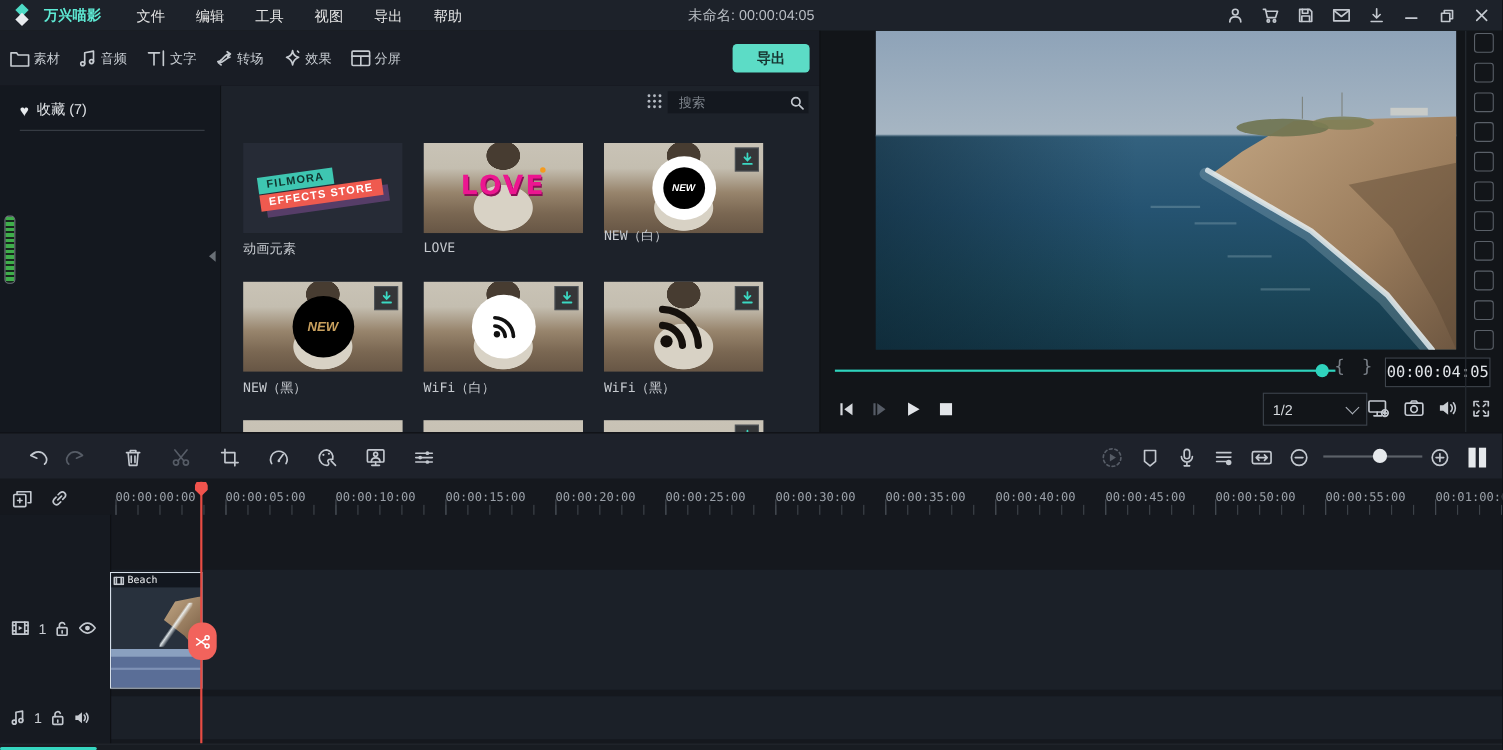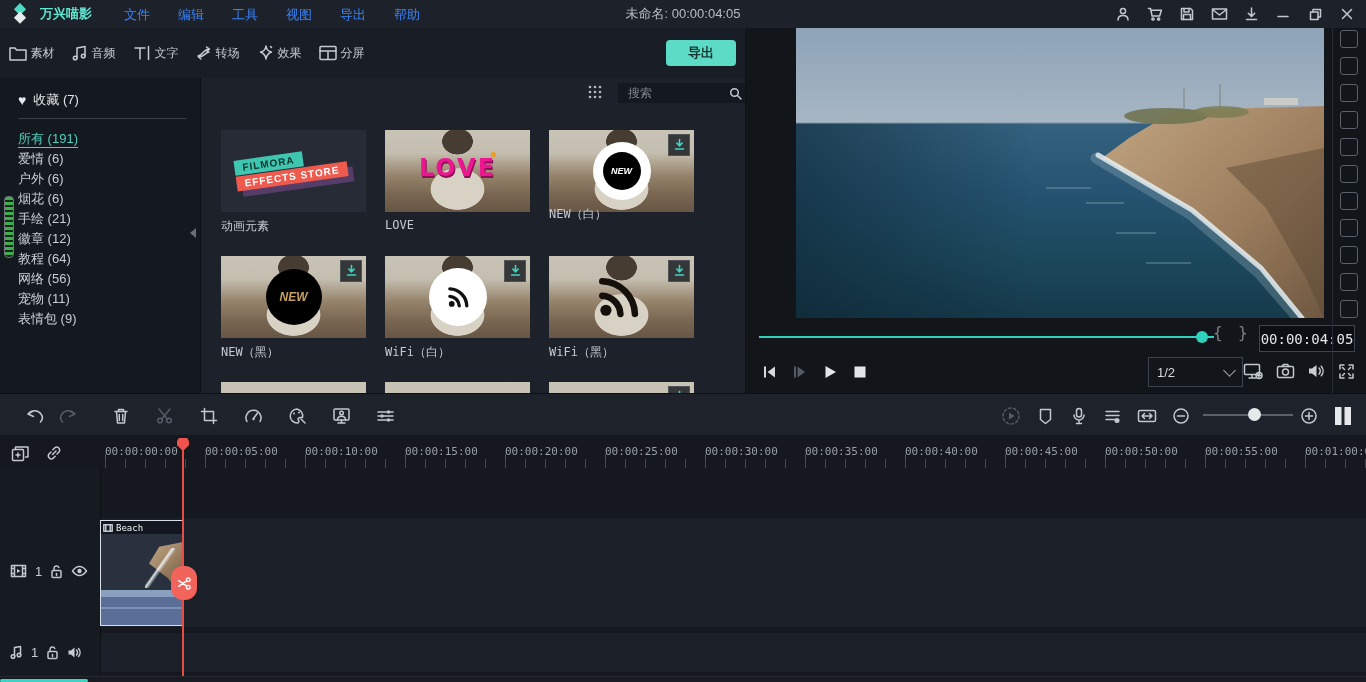--- a/index.html
+++ b/index.html
@@ -9,21 +9,21 @@
   svg{display:block}
   .ico{stroke:#c3c8cf;fill:none;stroke-width:1.5;stroke-linecap:round;stroke-linejoin:round}
   .dim .ico,.dim{color:#5a616b}
   .dim .ico{stroke:#565c66}
 
   
   .titlebar{position:absolute;left:0;top:0;width:1366px;height:28px;background:#1d222a;
             border-bottom:1px solid #0d0f13;display:flex;align-items:center;}
   .logo{margin-left:8px;width:24px;height:24px}
   .app-name{margin-left:8px;margin-right:18px;color:#5eead4;font-weight:bold}
-  .menu-item{padding:0 14px;color:#3b82f6;cursor:default;line-height:27px}
+  .menu-item{padding:0 14px;color:#e5e5e5;cursor:default;line-height:27px}
   .tb-title{position:absolute;left:50%;transform:translateX(-50%);color:#b9bec4}
   .tb-right{position:absolute;right:6px;top:0;height:28px;display:flex;align-items:center;gap:6px}
   .tb-btn{width:26px;height:24px;display:flex;align-items:center;justify-content:center}
 
   
   .workspace{position:absolute;left:0;top:28px;width:1366px;height:365px}
 
   
   .tabbar{position:absolute;left:0;top:0;width:745px;height:50px;background:#191d25;
           border-bottom:1px solid #101318;display:flex;align-items:center}
@@ -46,21 +46,21 @@
   .cat.active{color:#4fd0bd;text-decoration:underline;text-underline-offset:4px}
   .side-scroll{position:absolute;left:4px;top:118px;width:8px;height:60px;border:1px solid #6f757c;border-radius:4px;
      background:repeating-linear-gradient(180deg,#3fae4b 0 3px,#16281c 3px 5px)}
   .collapse-arrow{position:absolute;right:4px;top:150px;width:0;height:0;
      border-top:5px solid transparent;border-bottom:5px solid transparent;border-right:6px solid #6a7077}
 
   
   .library{position:absolute;left:201px;top:50px;width:544px;height:315px;background:#1d222a;overflow:hidden}
   .lib-head{position:absolute;left:0;top:0;width:100%;height:30px}
   .grid-icon{position:absolute;left:387px;top:7px}
-  .search-box{position:absolute;left:417px;top:5px;width:116px;height:20px;background:#14181f;
+  .search-box{position:absolute;left:406px;top:5px;width:116px;height:20px;background:#14181f;
               display:flex;align-items:center;padding:0 4px 0 8px}
   .search-box input{flex:1;min-width:0;background:transparent;border:none;outline:none;color:#c8ccd2;font-size:12px;font-family:inherit}
   .search-box input::placeholder{color:#7e848c}
   .card{position:absolute;width:145px;height:82px;background:#20252e;overflow:hidden}
   .card-label{position:absolute;width:150px;color:#c6cacf;font-size:12px;font-family:"DejaVu Sans Mono",monospace}
   .photo-bg{position:absolute;inset:0;background:
       radial-gradient(ellipse 26px 22px at 50% 14%, #473c31 58%, rgba(71,60,49,0) 60%),
       radial-gradient(ellipse 44px 34px at 50% 72%, #d8d2c5 60%, rgba(216,210,197,0) 62%),
       linear-gradient(180deg,#c9c3b6 0%,#c4beb0 28%,#97846c 55%,#7a6752 78%,#675645 100%)}
   .dl-badge{position:absolute;top:4px;right:4px;width:20px;height:20px;background:rgba(12,16,22,.78);
@@ -256,32 +256,20 @@
       </div>
       <button class="export-btn">导出</button>
     </div>
 
     <aside class="sidebar">
       <div class="fav-row">
         <span class="fav-heart">♥</span>
         <span>收藏 (7)</span>
       </div>
       <div class="side-divider"></div>
-      <div class="cats">
-        <div class="cat active">所有 (191)</div>
-        <div class="cat">爱情 (6)</div>
-        <div class="cat">户外 (6)</div>
-        <div class="cat">烟花 (6)</div>
-        <div class="cat">手绘 (21)</div>
-        <div class="cat">徽章 (12)</div>
-        <div class="cat">教程 (64)</div>
-        <div class="cat">网络 (56)</div>
-        <div class="cat">宠物 (11)</div>
-        <div class="cat">表情包 (9)</div>
-      </div>
       <div class="side-scroll"></div>
       <div class="collapse-arrow"></div>
     </aside>
 
     <section class="library">
       <div class="lib-head">
         <svg class="grid-icon" width="14" height="14" viewBox="0 0 14 14">
           <g fill="#b4bac2">
               <circle cx="2" cy="2" r="1.3"></circle>
               <circle cx="7" cy="2" r="1.3"></circle>

